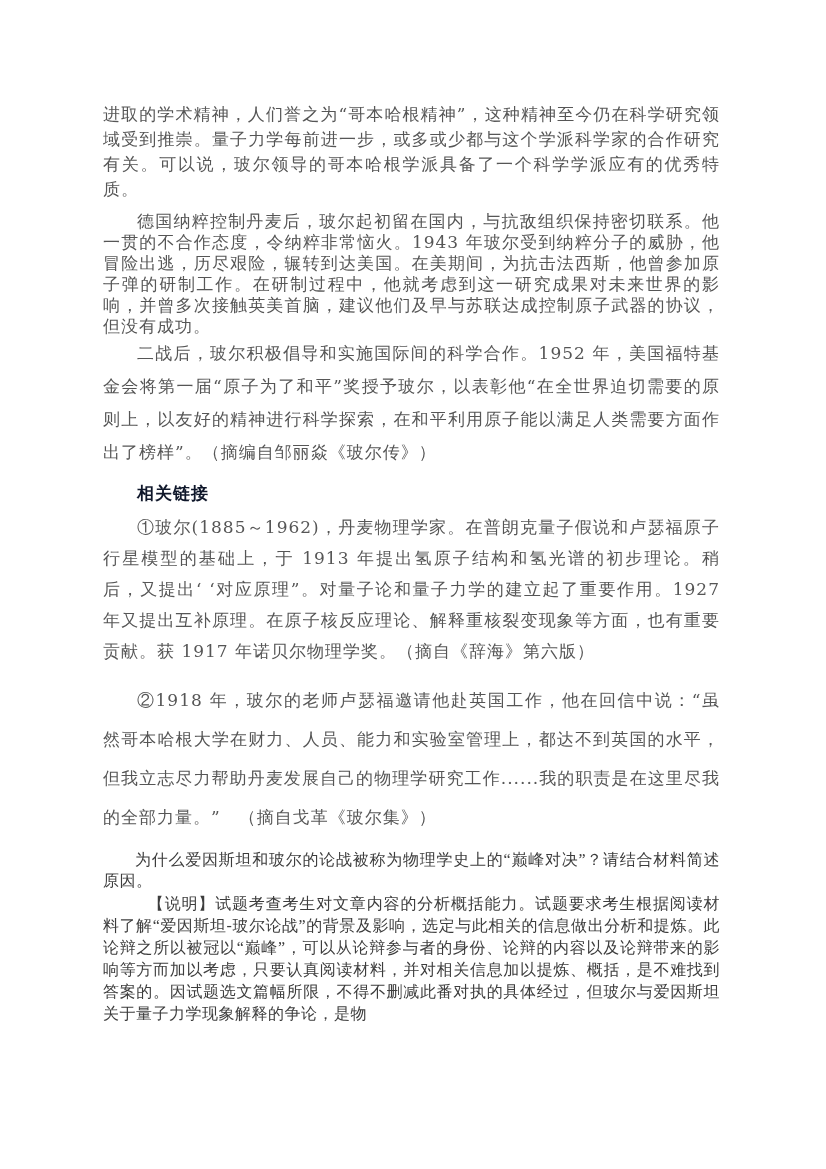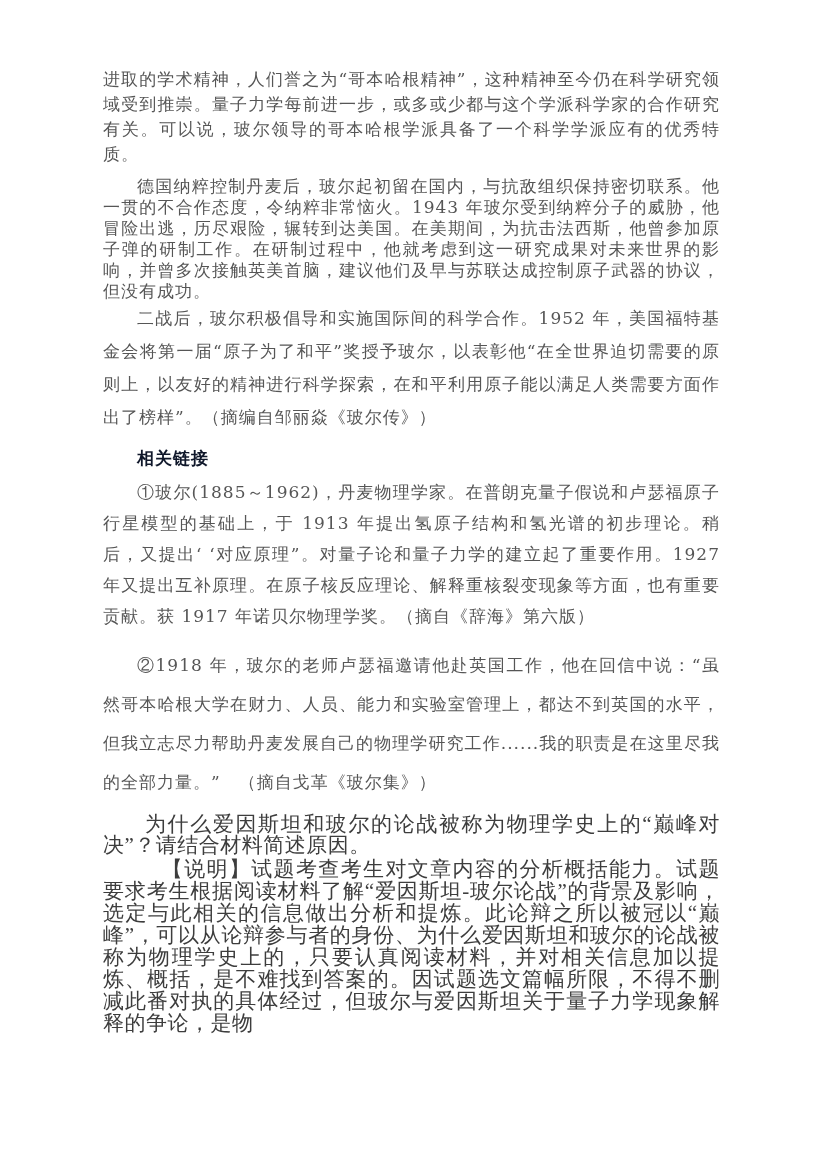--- a/index.html
+++ b/index.html
@@ -6,39 +6,39 @@
     margin: 0;
     padding: 0;
     background: #ffffff;
   }
   .page {
     position: relative;
     box-sizing: border-box;
     width: 826px;
     height: 1169px;
     background: #ffffff;
-    padding: 67px 106px 0 103px;
+    padding: 102px 106px 0 103px;
     overflow: hidden;
     font-family: "Liberation Serif", serif;
   }
   .para {
     margin: 0;
     text-align: justify;
   }
   
   .kai {
     font-family: "DejaVu Serif", serif;
     font-size: 17px;
     letter-spacing: 1px;
     color: #565656;
   }
   
   .song {
     font-family: "Liberation Serif", serif;
-    font-size: 21px;
+    font-size: 16px;
     letter-spacing: 0.5px;
     color: #3d3d3d;
   }
   .indent2 { text-indent: 2em; }
   .indent3 { text-indent: 2.8em; }
   .lh25 { line-height: 25px; }
   .lh21 { line-height: 21px; }
   .lh33 { line-height: 33px; }
   .lh31 { line-height: 31px; }
   .lh35 { line-height: 39px; }
@@ -73,15 +73,15 @@
   <p class="para kai lh33 indent2">二战后，玻尔积极倡导和实施国际间的科学合作。1952 年，美国福特基金会将第一届“原子为了和平”奖授予玻尔，以表彰他“在全世界迫切需要的原则上，以友好的精神进行科学探索，在和平利用原子能以满足人类需要方面作出了榜样”。（摘编自邹丽焱《玻尔传》）</p>
 
   <h3 class="section-heading">相关链接</h3>
 
   <p class="para kai lh31 indent2 mb14">①玻尔(1885～1962)，丹麦物理学家。在普朗克量子假说和卢瑟福原子行星模型的基础上，于 1913 年提出氢原子结构和氢光谱的初步理论。稍后，又提出‘ ‘对应原理”。对量子论和量子力学的建立起了重要作用。1927 年又提出互补原理。在原子核反应理论、解释重核裂变现象等方面，也有重要贡献。获 1917 年诺贝尔物理学奖。（摘自《辞海》第六版）</p>
 
   <p class="para kai lh35 indent2 mb12">②1918 年，玻尔的老师卢瑟福邀请他赴英国工作，他在回信中说：“虽然哥本哈根大学在财力、人员、能力和实验室管理上，都达不到英国的水平，但我立志尽力帮助丹麦发展自己的物理学研究工作......我的职责是在这里尽我的全部力量。”　（摘自戈革《玻尔集》）</p>
 
   <p class="para song lh21 indent2 mb2">为什么爱因斯坦和玻尔的论战被称为物理学史上的“巅峰对决”？请结合材料简述原因。</p>
 
-  <p class="para song lh22 indent3">【说明】试题考查考生对文章内容的分析概括能力。试题要求考生根据阅读材料了解“爱因斯坦-玻尔论战”的背景及影响，选定与此相关的信息做出分析和提炼。此论辩之所以被冠以“巅峰”，可以从论辩参与者的身份、为什么爱因斯坦和玻尔的论战被称为物理学史上的，只要认真阅读材料，并对相关信息加以提炼、概括，是不难找到答案的。因试题选文篇幅所限，不得不删减此番对执的具体经过，但玻尔与爱因斯坦关于量子力学现象解释的争论，是物</p>
+  <p class="para song lh22 indent3">【说明】试题考查考生对文章内容的分析概括能力。试题要求考生根据阅读材料了解“爱因斯坦-玻尔论战”的背景及影响，选定与此相关的信息做出分析和提炼。此论辩之所以被冠以“巅峰”，可以从论辩参与者的身份、论辩的内容以及论辩带来的影响等方而加以考虑，只要认真阅读材料，并对相关信息加以提炼、概括，是不难找到答案的。因试题选文篇幅所限，不得不删减此番对执的具体经过，但玻尔与爱因斯坦关于量子力学现象解释的争论，是物</p>
 
 </div>
 
 </body></html>

